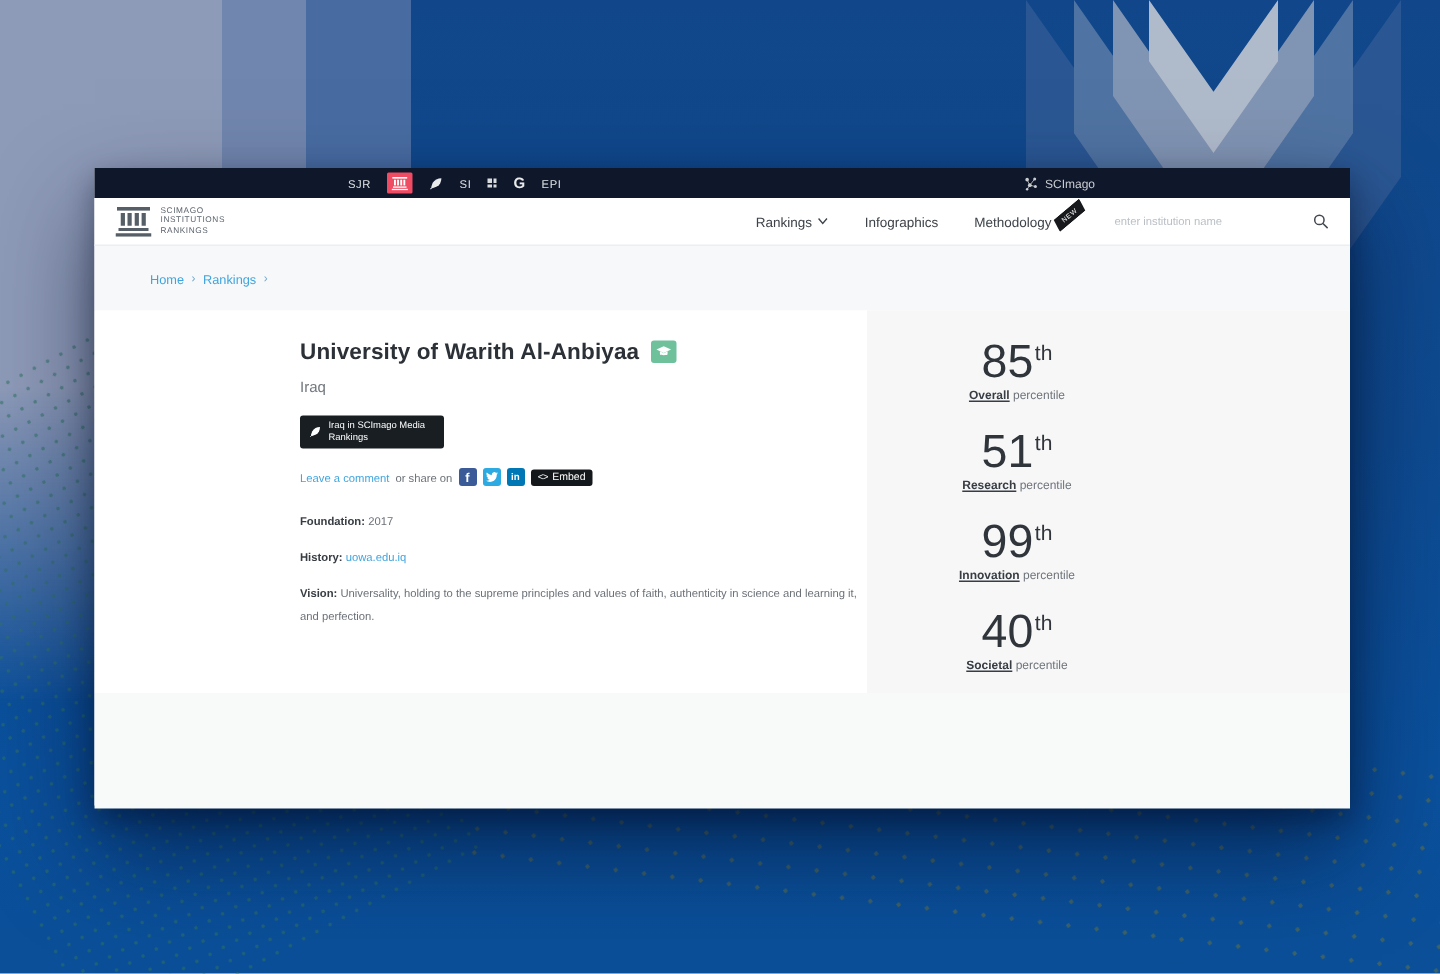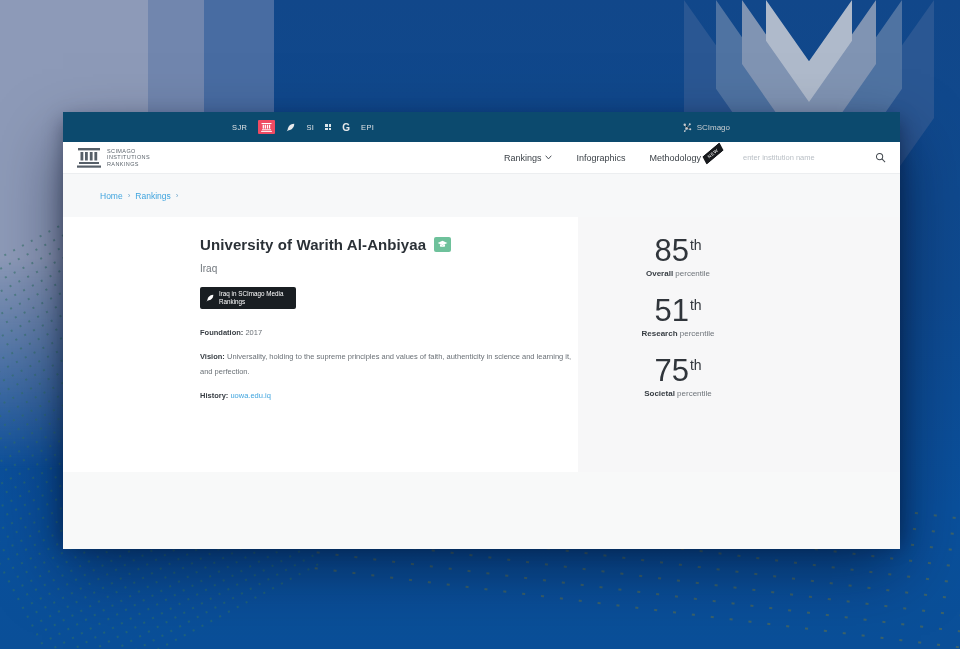--- a/index.html
+++ b/index.html
@@ -29,21 +29,21 @@
     position:absolute;right:-20px;bottom:-15px;width:680px;height:150px;z-index:1;
     background-image:radial-gradient(circle,rgba(110,118,58,.5) 1.3px,transparent 1.5px);
     background-size:19px 16px;transform:rotate(7deg);transform-origin:bottom right;
   }
   
   .window{
     position:absolute;left:63px;top:112px;width:837px;height:425px;z-index:2;background:#fff;
     box-shadow:0 30px 60px rgba(2,10,32,.55),0 8px 18px rgba(2,10,32,.4);
   }
   
-  .topbar{height:30px;background:#0c4a6e;display:flex;align-items:center;color:#dfe2e5;font-size:7.5px;}
+  .topbar{height:20px;background:#0f172a;display:flex;align-items:center;color:#dfe2e5;font-size:7.5px;}
   .topbar .left-group{margin-left:169px;display:flex;align-items:center;gap:11px;}
   .topbar .right-group{margin-left:auto;margin-right:170px;display:flex;align-items:center;gap:4px;font-size:8px;color:#c9cdd1;}
   .sir-box{width:17px;height:14px;background:#ef4b63;border-radius:1px;display:flex;align-items:center;justify-content:center;}
   .g-letter{font-size:10px;font-weight:bold;color:#e8eaec;}
   .mini-grid{display:grid;grid-template-columns:2.5px 2.5px;grid-gap:1px;}
   .mini-grid i{width:2.5px;height:2.5px;background:rgba(255,255,255,.85);display:block;}
   .tb-item{cursor:pointer;letter-spacing:.4px;}
   
   .header{height:32px;background:#fff;display:flex;align-items:center;padding:0 14px;border-bottom:1px solid #eceef0;box-sizing:border-box;}
   .logo{display:flex;align-items:center;gap:6px;}
@@ -82,21 +82,21 @@
   .embed-chevrons{font-size:6.5px;letter-spacing:-.5px;}
   .fields{margin-top:16px;font-size:7.5px;color:#6b7177;}
   .fields p{margin:0 0 9px;line-height:15px;width:384px;}
   .f-label{font-weight:bold;color:#373d43;}
   
   .right-panel{flex:1;background:#f7f7f8;box-sizing:border-box;padding-top:13px;}
   .pct-block{width:200px;height:60px;text-align:center;}
   .pct-number{font-size:31px;line-height:30px;color:#30353b;}
   .pct-suffix{font-size:14px;vertical-align:11px;margin-left:1px;}
   .pct-label{margin-top:3px;font-size:8px;color:#6e747a;}
-  .pct-label b{color:#373d43;}
+  .pct-label b{color:#373d43;text-decoration:underline;}
   
   .footer-band{height:77px;background:#f8f9f9;}
   svg{display:block;}
 </style>
 </head>
 <body>
 
 <div class="bg-bands"></div>
 <div class="chevron chev1"></div>
 <div class="chevron chev2"></div>
@@ -226,47 +226,68 @@
       <div class="media-btn">
         <span>
           <svg width="8" height="8" viewBox="0 0 12 12">
               <path d="M11 1c-3.2 0-6.2 1.6-7.7 4.2L2 8.8l1.1 1.1 3.9-1.4C9.6 7 11 4.2 11 1z" fill="#ffffff"></path>
               <path d="M1.3 10.8L4 8" stroke="#ffffff" stroke-width="0.9"></path>
             </svg>
         </span>
         <span>Iraq in SCImago Media Rankings</span>
       </div>
 
+      <div class="share-row">
+        <span class="link">Leave a comment</span>
+        <span>or share on</span>
+        <span class="soc fb">f</span>
+        <span class="soc tw">
+          <span>
+            <svg width="8" height="8" viewBox="0 0 24 24" fill="#ffffff">
+                <path d="M23.95 4.57a10 10 0 01-2.82.77 4.96 4.96 0 002.16-2.72c-.95.56-2 .96-3.12 1.19a4.92 4.92 0 00-8.39 4.48A13.94 13.94 0 011.64 3.16a4.92 4.92 0 001.52 6.57 4.9 4.9 0 01-2.23-.61v.06a4.92 4.92 0 003.95 4.83 4.99 4.99 0 01-2.21.08 4.94 4.94 0 004.6 3.42A9.87 9.87 0 010 19.54a13.94 13.94 0 007.55 2.21c9.05 0 14-7.5 14-13.99v-.63a10 10 0 002.4-2.56z"></path>
+              </svg>
+          </span>
+        </span>
+        <span class="soc li">in</span>
+        <span class="embed-btn">
+          <span class="embed-chevrons">&lt;&gt;</span>
+          <span>Embed</span>
+        </span>
+      </div>
 
       <div class="fields">
         <p>
           <span class="f-label">Foundation:</span>
           <span>2017</span>
         </p>
         <p>
+          <span class="f-label">History:</span>
+          <span class="link">uowa.edu.iq</span>
+        </p>
+        <p>
           <span class="f-label">Vision:</span>
           <span>Universality, holding to the supreme principles and values of faith, authenticity in science and learning it, and perfection.</span>
         </p>
-        <p>
-          <span class="f-label">History:</span>
-          <span class="link">uowa.edu.iq</span>
-        </p>
       </div>
     </div>
 
     <div class="right-panel">
       <div class="pct-block">
         <div class="pct-number"><span>85</span><span class="pct-suffix">th</span></div>
         <div class="pct-label"><b>Overall</b> <span>percentile</span></div>
       </div>
       <div class="pct-block">
         <div class="pct-number"><span>51</span><span class="pct-suffix">th</span></div>
         <div class="pct-label"><b>Research</b> <span>percentile</span></div>
       </div>
       <div class="pct-block">
-        <div class="pct-number"><span>75</span><span class="pct-suffix">th</span></div>
+        <div class="pct-number"><span>99</span><span class="pct-suffix">th</span></div>
+        <div class="pct-label"><b>Innovation</b> <span>percentile</span></div>
+      </div>
+      <div class="pct-block">
+        <div class="pct-number"><span>40</span><span class="pct-suffix">th</span></div>
         <div class="pct-label"><b>Societal</b> <span>percentile</span></div>
       </div>
     </div>
   </div>
 
   <div class="footer-band"></div>
 </div>
 
 </body></html>

